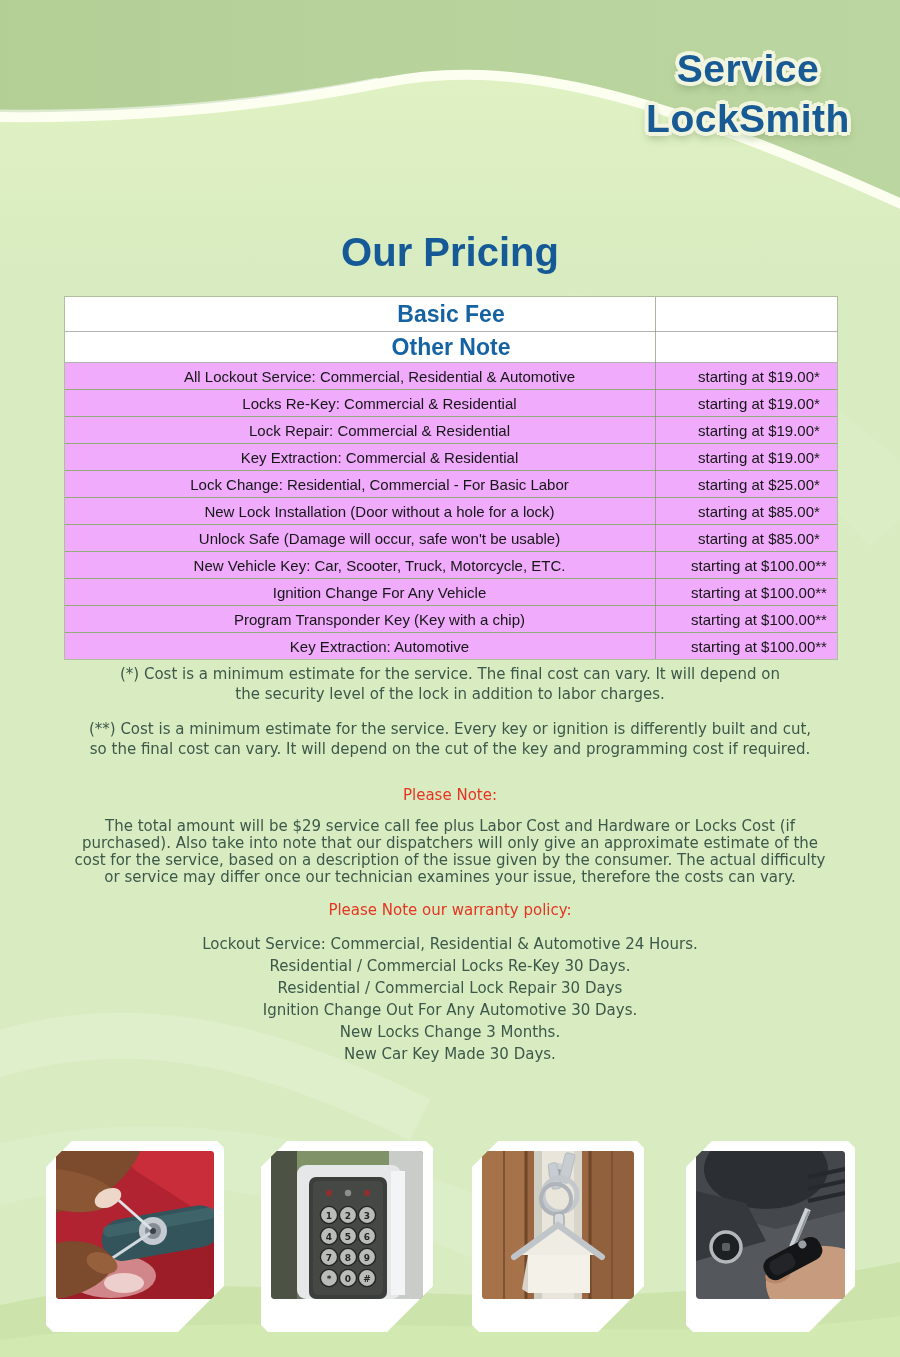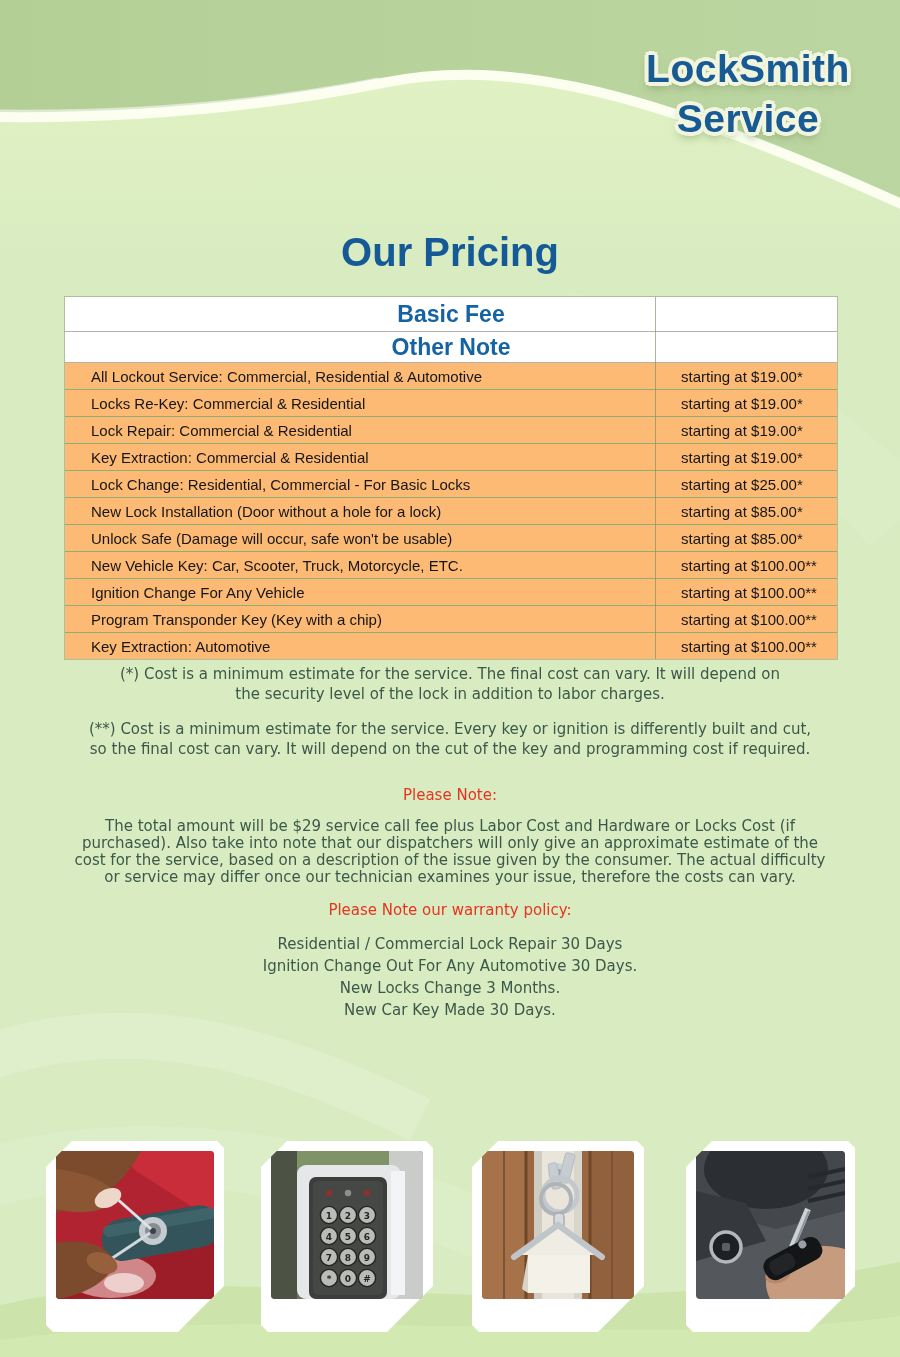--- a/index.html
+++ b/index.html
@@ -15,26 +15,26 @@
         color:#175a94;letter-spacing:0.5px;
         text-shadow:-3px -3px 0 #f1f5de,3px -3px 0 #f1f5de,-3px 3px 0 #f1f5de,3px 3px 0 #f1f5de,
                     -4px 0 0 #f1f5de,4px 0 0 #f1f5de,0 -4px 0 #f1f5de,0 4px 0 #f1f5de,
                     0 5px 9px rgba(110,135,85,.75);}
 
   
   .page-title{position:absolute;top:230px;left:0;width:100%;text-align:center;z-index:2;
         font-family:"Liberation Sans",sans-serif;font-weight:bold;font-size:40px;color:#155a96;}
 
   
-  .ptable{position:absolute;left:64px;top:296px;width:772px;z-index:2;background:#fdba74;
+  .ptable{position:absolute;left:64px;top:296px;width:772px;z-index:2;background:#f0abfc;
         border:1px solid #aebf9c;font-family:"Liberation Sans",sans-serif;}
   .prow{display:flex;align-items:center;border-bottom:1px solid #90ad76;}
   .prow.hdr{background:#ffffff;border-bottom:1px solid #b2b2b2;justify-content:center;}
   .prow.hdr .hdr-label{width:100%;text-align:center;font-weight:bold;font-size:23px;color:#1563a2;}
-  .prow.h34{height:34px;} .prow.h30{height:30px;} .prow.h27{height:27px;} .prow.h26{height:26px;}
+  .prow.h34{height:34px;} .prow.h30{height:30px;} .prow.h27{height:27px;} .prow.h26{height:26px;text-align:center;}
   .prow:last-child{border-bottom:none;}
   .svc{flex:0 0 577px;padding-left:26px;font-size:15px;color:#161616;white-space:nowrap;}
   .price{flex:1;padding-left:13px;font-size:15px;color:#161616;white-space:nowrap;}
   .col-divider{position:absolute;top:0;bottom:0;left:590px;width:1px;background:rgba(125,145,100,.65);z-index:3;}
 
   
   .notes{position:absolute;top:664px;left:0;width:100%;z-index:2;text-align:center;
         color:#3c584a;font-size:15px;line-height:20px;}
   .note-block{margin:0 auto 15px auto;}
   .nb1{max-width:680px;}
@@ -81,22 +81,22 @@
 
     <path d="M-20,1060 C120,1010 260,1040 420,1120" fill="none" stroke="#ffffff" opacity="0.16" stroke-width="46"></path>
     <path d="M-20,1180 C180,1120 420,1180 620,1300" fill="none" stroke="#ffffff" opacity="0.10" stroke-width="60"></path>
     <path d="M560,330 C700,360 820,430 900,520" fill="none" stroke="#ffffff" opacity="0.07" stroke-width="80"></path>
 
     <path d="M0,1357 L0,1305 C240,1250 520,1340 900,1262 L900,1357 Z" fill="#c7e2a3" opacity="0.75"></path>
     <path d="M0,1357 L0,1340 C300,1300 640,1352 900,1316 L900,1357 Z" fill="#d3e9b2" opacity="0.9"></path>
   </svg>
 
   <div class="logo">
+    <div>Service</div>
     <div>LockSmith</div>
-    <div>Service</div>
   </div>
 
   <div class="page-title">Our Pricing</div>
 
   <div class="ptable">
     <div class="col-divider"></div>
     <div class="prow hdr h34">
       <div class="hdr-label">Basic Fee</div>
     </div>
     <div class="prow hdr h30">
@@ -112,21 +112,21 @@
     </div>
     <div class="prow h26">
       <div class="svc">Lock Repair: Commercial &amp; Residential</div>
       <div class="price">starting at $19.00*</div>
     </div>
     <div class="prow h26">
       <div class="svc">Key Extraction: Commercial &amp; Residential</div>
       <div class="price">starting at $19.00*</div>
     </div>
     <div class="prow h26">
-      <div class="svc">Lock Change: Residential, Commercial - For Basic Locks</div>
+      <div class="svc">Lock Change: Residential, Commercial - For Basic Labor</div>
       <div class="price">starting at $25.00*</div>
     </div>
     <div class="prow h26">
       <div class="svc">New Lock Installation (Door without a hole for a lock)</div>
       <div class="price">starting at $85.00*</div>
     </div>
     <div class="prow h26">
       <div class="svc">Unlock Safe (Damage will occur, safe won't be usable)</div>
       <div class="price">starting at $85.00*</div>
     </div>
@@ -147,20 +147,22 @@
       <div class="price">starting at $100.00**</div>
     </div>
   </div>
 
   <div class="notes">
     <div class="note-block nb1">(*) Cost is a minimum estimate for the service. The final cost can vary. It will depend on the security level of the lock in addition to labor charges.</div>
     <div class="note-block nb2">(**) Cost is a minimum estimate for the service. Every key or ignition is differently built and cut, so the final cost can vary. It will depend on the cut of the key and programming cost if required.</div>
     <div class="note-red">Please Note:</div>
     <div class="note-block nb3">The total amount will be $29 service call fee plus Labor Cost and Hardware or Locks Cost (if purchased). Also take into note that our dispatchers will only give an approximate estimate of the cost for the service, based on a description of the issue given by the consumer. The actual difficulty or service may differ once our technician examines your issue, therefore the costs can vary.</div>
     <div class="note-red">Please Note our warranty policy:</div>
+    <div class="warranty-line">Lockout Service: Commercial, Residential &amp; Automotive 24 Hours.</div>
+    <div class="warranty-line">Residential / Commercial Locks Re-Key 30 Days.</div>
     <div class="warranty-line">Residential / Commercial Lock Repair 30 Days</div>
     <div class="warranty-line">Ignition Change Out For Any Automotive 30 Days.</div>
     <div class="warranty-line">New Locks Change 3 Months.</div>
     <div class="warranty-line">New Car Key Made 30 Days.</div>
   </div>
 
   <div class="card c1">
     <span class="photo">
       <svg viewBox="0 0 158 148" preserveAspectRatio="none">
         <rect x="0" y="0" width="158" height="148" fill="#b12330"></rect>

